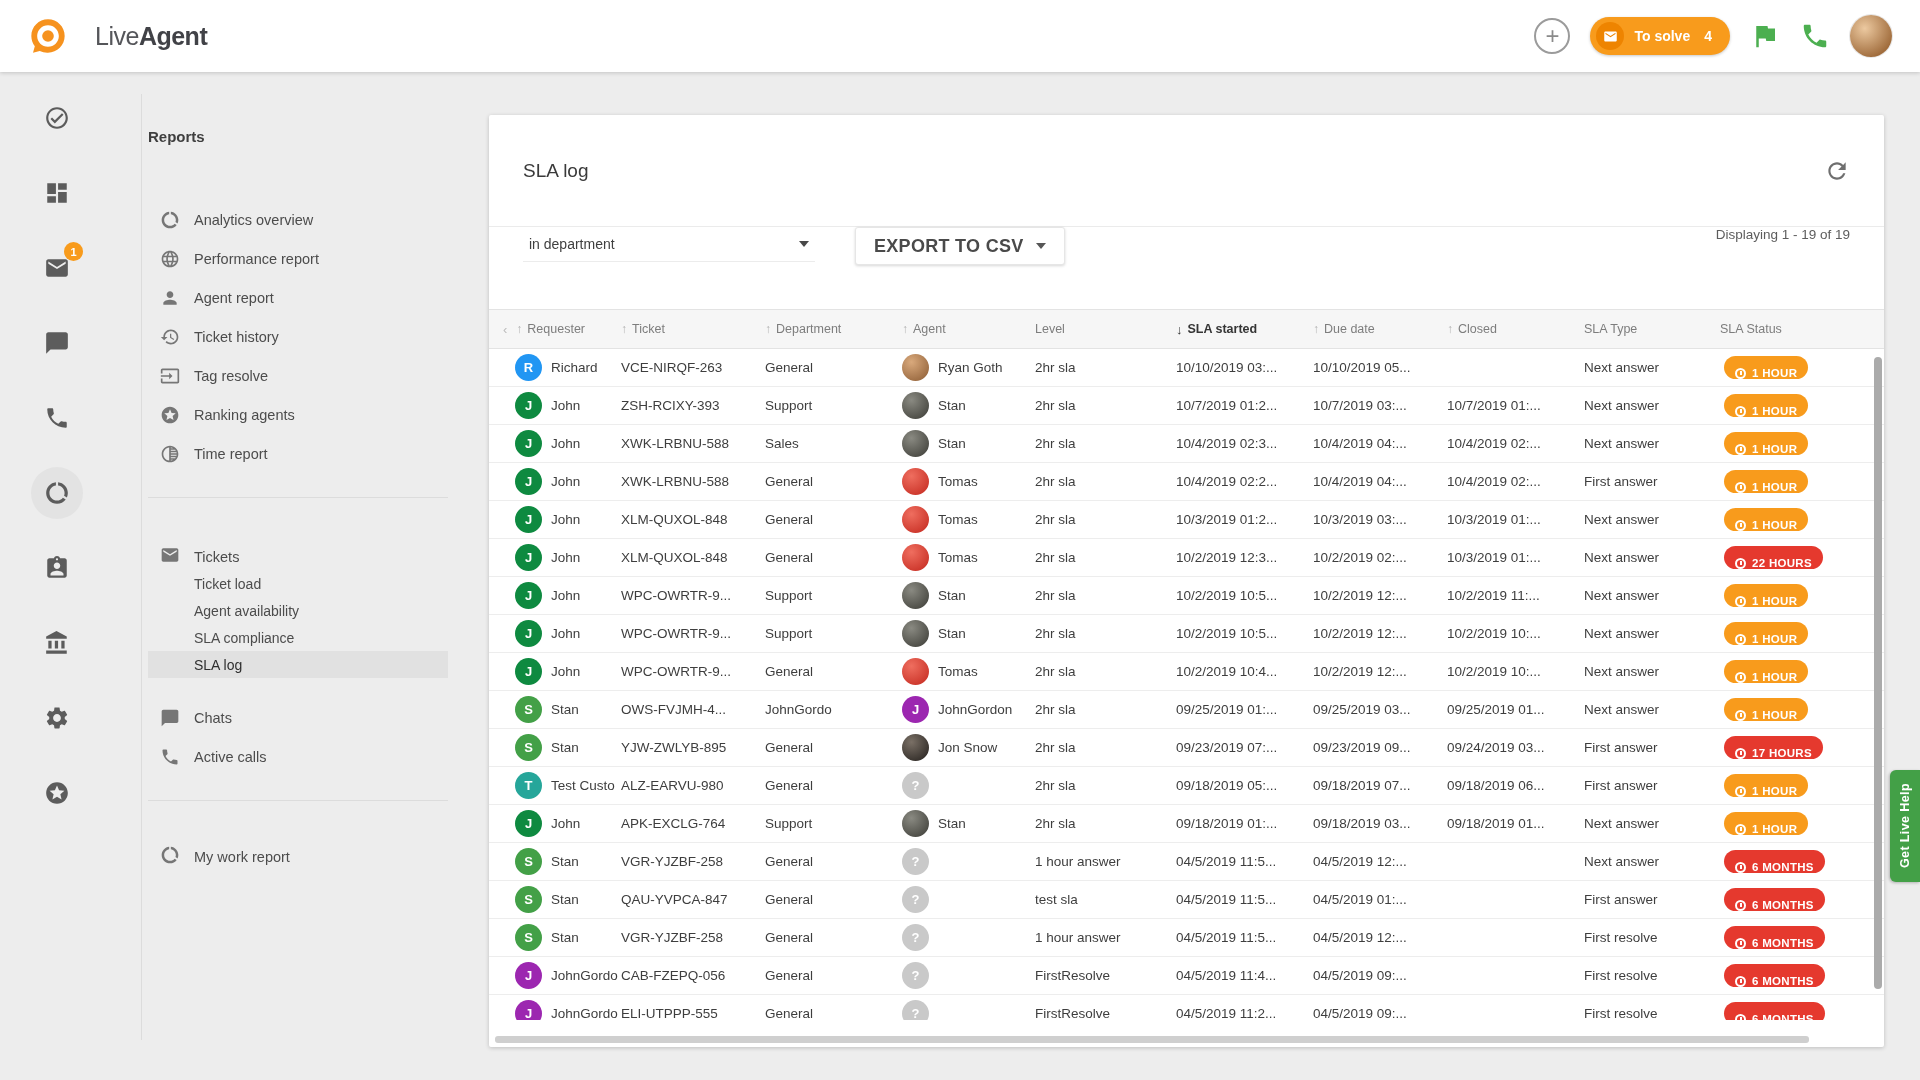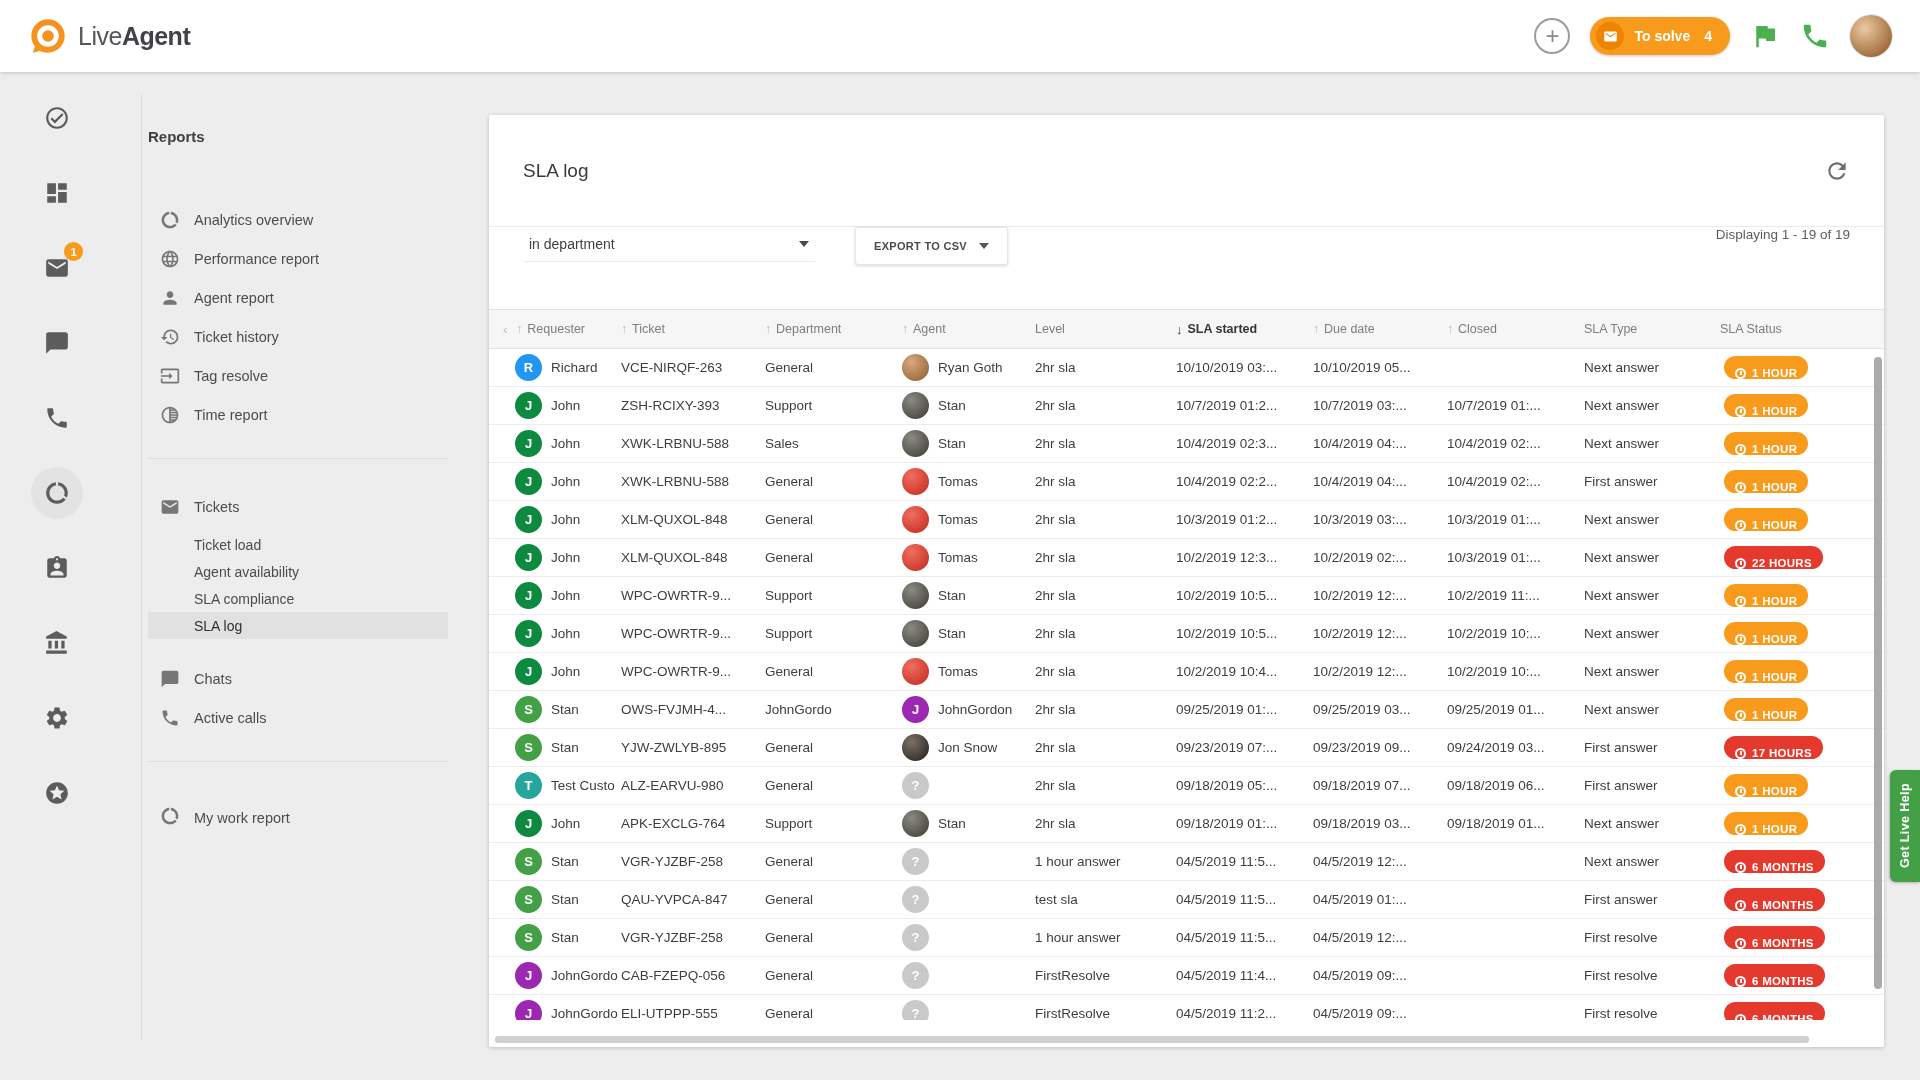--- a/index.html
+++ b/index.html
@@ -4,21 +4,21 @@
 <style>
   * { margin:0; padding:0; box-sizing:border-box; }
   html,body { width:1920px; height:1080px; overflow:hidden; background:#ededed;
     font-family:"Liberation Sans", sans-serif; }
 
   
   .header { position:absolute; top:0; left:0; width:1920px; height:72px; background:#fff;
     box-shadow:0 1px 4px rgba(0,0,0,.18); display:flex; align-items:center; padding:0 28px; z-index:20; }
   .logo { display:flex; align-items:center; gap:10px; cursor:pointer; }
   .logo-mark { width:40px; height:40px; }
-  .logo-text { font-size:25px; color:#55565a; letter-spacing:-0.5px; }
+  .logo-text { font-size:25px; color:#55565a; letter-spacing:-0.5px;margin-left:17px; }
   .logo-text b { font-weight:700; color:#414247; }
   .header-right { margin-left:auto; display:flex; align-items:center; gap:20px; }
   .add-btn { width:36px; height:36px; border-radius:50%; border:2px solid #9b9b9b; background:#fff;
     color:#8a8a8a; font-size:24px; line-height:30px; text-align:center; cursor:pointer; font-weight:300; }
   .to-solve { height:38px; background:#f89b1c; border-radius:19px; display:flex; align-items:center;
     gap:10px; padding:0 18px 0 6px; color:#fff; cursor:pointer; box-shadow:0 1px 3px rgba(0,0,0,.22); }
   .to-solve .env { width:28px; height:28px; border-radius:50%; background:#ee8400;
     display:flex; align-items:center; justify-content:center; }
   .to-solve .env svg { width:15px; height:15px; fill:#fff; }
   .to-solve-label, .to-solve-count { font-size:14px; font-weight:700; }
@@ -42,21 +42,21 @@
 
   
   .sidebar { position:absolute; left:148px; top:128px; width:300px; }
   .sidebar-title { font-size:15px; font-weight:700; color:#3f3f3f; line-height:18px; }
   .report-list { margin-top:54px; }
   .side-item { height:39px; display:flex; align-items:center; gap:14px; padding-left:12px; cursor:pointer; }
   .side-item .side-icon { width:20px; height:20px; flex:0 0 20px; }
   .side-item .side-icon svg { width:20px; height:20px; fill:#767676; }
   .side-label { font-size:14.5px; color:#4c4c4c; white-space:nowrap; }
   .side-divider { height:1px; background:#dcdcdc; margin-top:24px; }
-  .tickets-head { margin-top:28px; }
+  .tickets-head { margin-top:28px;align-items:flex-end; }
   .sub-list { margin-top:5px; }
   .sub-item { height:27px; display:flex; align-items:center; padding-left:46px; font-size:14px;
     color:#4c4c4c; cursor:pointer; white-space:nowrap; }
   .sub-item.active { background:#e1e1e1; color:#2f2f2f; }
   .chats-head { margin-top:20px; }
   .mywork-head { margin-top:25px;align-items:flex-end; }
   .side-divider.second { margin-top:24px; }
 
   
   .card { position:absolute; left:489px; top:115px; width:1395px; height:932px; background:#fff;
@@ -66,21 +66,21 @@
   .refresh-btn { margin-left:auto; background:none; border:none; cursor:pointer; width:26px; height:26px; }
   .refresh-btn svg { width:23px; height:23px; fill:#6f6f6f; }
 
   .filter-row { height:82px; display:flex; align-items:flex-start; padding:0 34px; }
   .dept-select { width:292px; display:flex; align-items:center; justify-content:space-between;
     font-size:14px; color:#3f3f3f; padding:9px 6px; cursor:pointer; border-bottom:1px solid #ececec; }
   .caret { width:0; height:0; border-left:5px solid transparent; border-right:5px solid transparent;
     border-top:6px solid #484848; }
   .export-btn { margin-left:40px; height:38px; padding:0 18px; background:#fff; border:1px solid #e6e6e6;
     border-radius:3px; box-shadow:0 1px 3px rgba(0,0,0,.16); display:flex; align-items:center; gap:12px;
-    font-size:11px; font-weight:600; color:#4a4a4a; letter-spacing:.3px; cursor:pointer;
+    font-size:18px; font-weight:600; color:#4a4a4a; letter-spacing:.3px; cursor:pointer;
     font-family:"Liberation Sans", sans-serif; }
   .export-btn .caret { border-top-color:#565656; }
   .displaying { margin-left:auto; font-size:13.5px; color:#5d5d5d; }
 
   .thead, .tr { display:grid; grid-template-columns:118px 144px 137px 133px 141px 137px 134px 137px 136px 1fr;
     padding:0 14px; align-items:center; }
   .thead { height:40px; background:#f6f6f6; border-top:1px solid #e3e3e3; border-bottom:1px solid #e3e3e3; }
   .th { display:flex; align-items:center; gap:5px; font-size:12.5px; color:#7d7d7d;
     white-space:nowrap; overflow:hidden; cursor:pointer; }
   .th.nosort { cursor:default; }
@@ -278,20 +278,28 @@
         <span class="side-icon">
           <svg viewBox="0 0 24 24" style="width: 100%; height: 100%; display: block; fill: rgb(118, 118, 118);">
             <path d="M21 3.01H3c-1.1 0-2 .9-2 2V9h2V4.99h18v14.03H3V15H1v4.01c0 1.1.9 1.98 2 1.98h18c1.1 0 2-.88 2-1.98v-14c0-1.11-.9-2-2-2zM11 16l4-4-4-4v3H1v2h10v3z"></path>
           </svg>
         </span>
         <span class="side-label">Tag resolve</span>
       </div>
       <div class="side-item">
         <span class="side-icon">
           <svg viewBox="0 0 24 24" style="width: 100%; height: 100%; display: block; fill: rgb(118, 118, 118);">
+            <path d="M11.99 2C6.47 2 2 6.48 2 12s4.47 10 9.99 10C17.52 22 22 17.52 22 12S17.52 2 11.99 2zm4.24 16L12 15.45 7.77 18l1.12-4.81-3.73-3.23 4.92-.42L12 5l1.92 4.53 4.92.42-3.73 3.23L16.23 18z"></path>
+          </svg>
+        </span>
+        <span class="side-label">Ranking agents</span>
+      </div>
+      <div class="side-item">
+        <span class="side-icon">
+          <svg viewBox="0 0 24 24" style="width: 100%; height: 100%; display: block; fill: rgb(118, 118, 118);">
             <path d="M12 2C6.48 2 2 6.48 2 12s4.48 10 10 10 10-4.48 10-10S17.52 2 12 2zm-1 17.93c-3.94-.49-7-3.85-7-7.93s3.06-7.44 7-7.93v15.86zm2-15.86c1.03.13 2 .45 2.87.93H13v-.93zM13 7h5.24c.25.31.48.65.68 1H13V7zm0 3h6.74c.08.33.15.66.19 1H13v-1zm0 9.93V19h2.87c-.87.48-1.84.8-2.87.93zM18.24 17H13v-1h5.92c-.2.35-.43.69-.68 1zm1.5-3H13v-1h6.93c-.04.34-.11.67-.19 1z"></path>
           </svg>
         </span>
         <span class="side-label">Time report</span>
       </div>
     </div>
   <div class="side-divider"></div>
 
   <div class="side-item tickets-head">
     <span class="side-icon">

